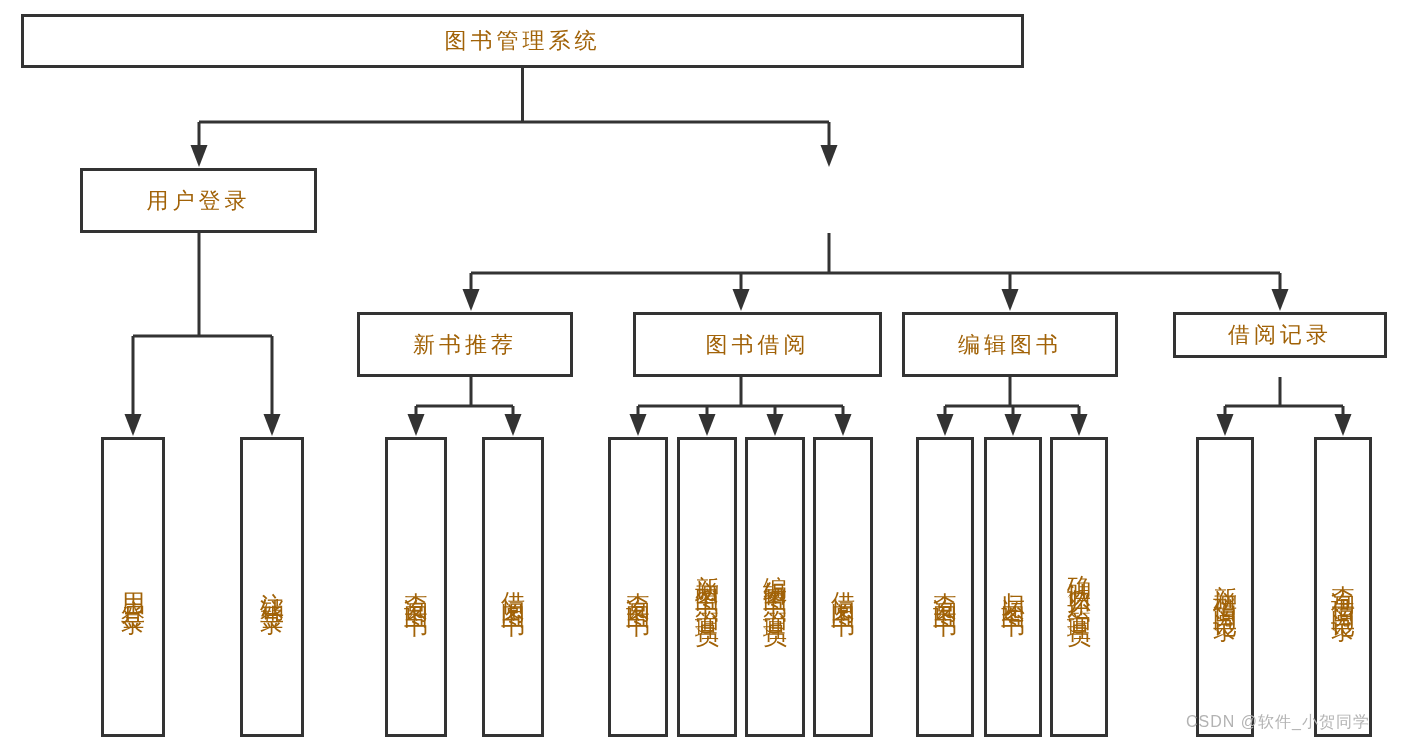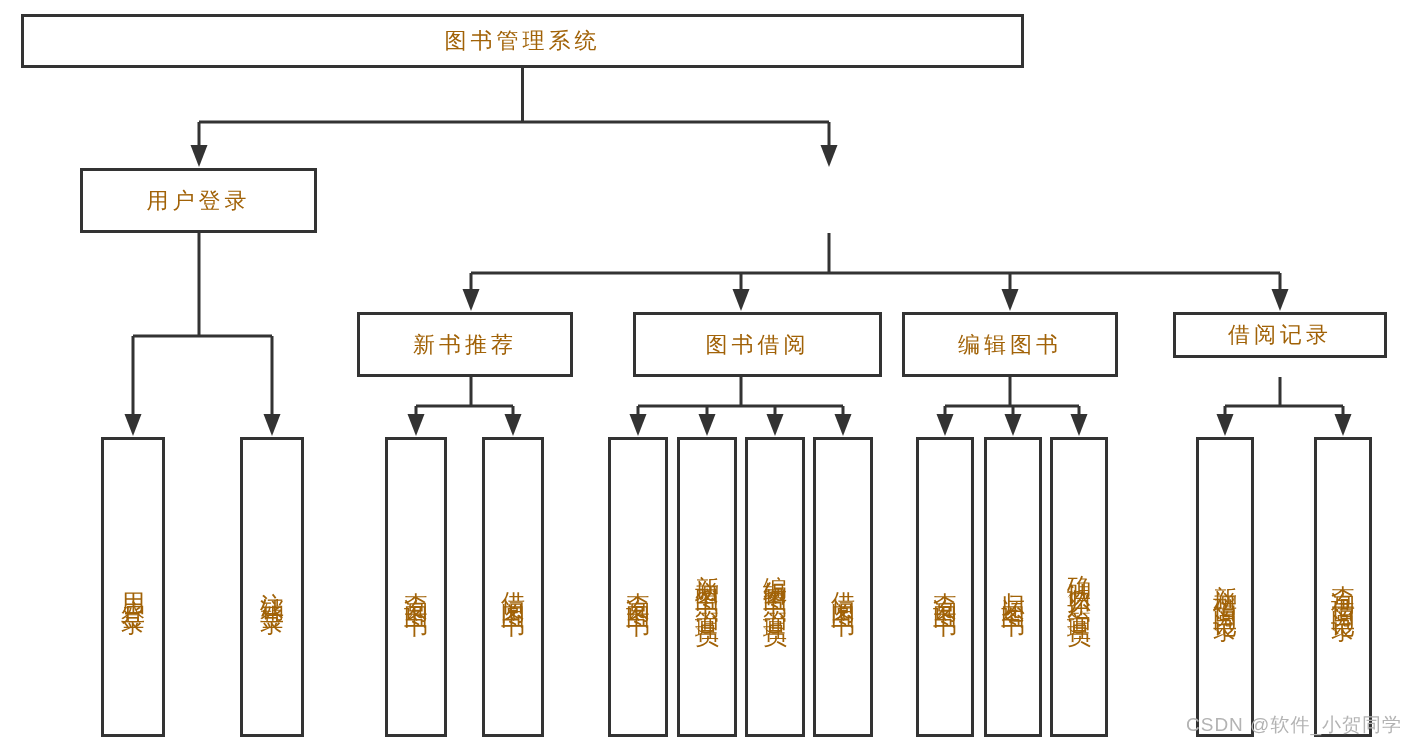--- a/index.html
+++ b/index.html
@@ -43,21 +43,21 @@
     font-size: 24px;
     letter-spacing: 7px;
     line-height: 1;
     white-space: nowrap;
   }
   .watermark {
     position: absolute;
     left: 1186px;
     top: 712px;
     z-index: 3;
-    font-size: 19px;
+    font-size: 16px;
     letter-spacing: 1px;
     color: #b3b3b3;
     white-space: nowrap;
   }
 </style>
 </head>
 <body>
 
 <div class="canvas">
 

